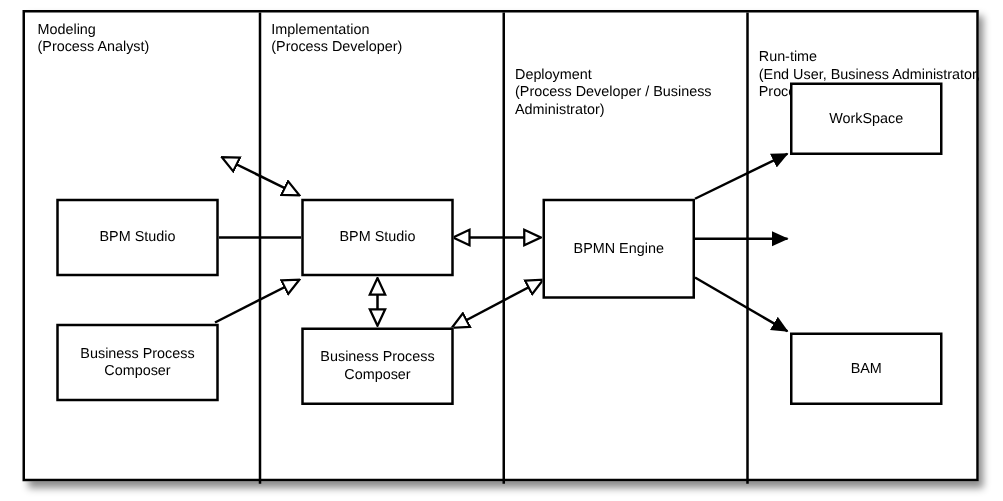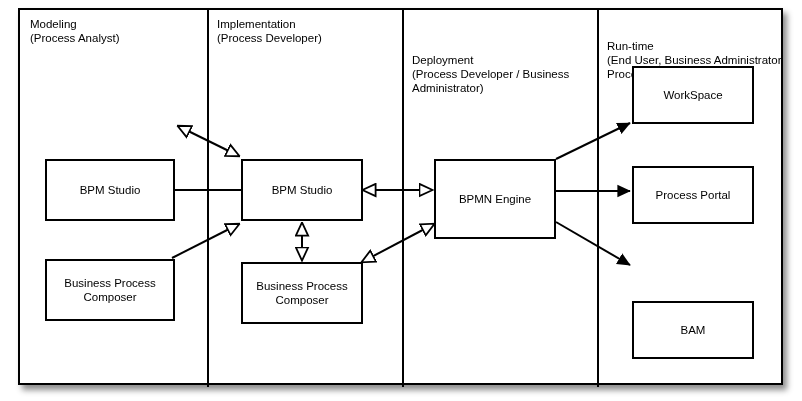--- a/index.html
+++ b/index.html
@@ -143,17 +143,16 @@
 
   <div class="node" style="left:241px; top:159px; width:122px; height:62px;">BPM Studio</div>
 
   <div class="node" style="left:241px; top:262px; width:122px; height:62px;">Business Process
 Composer</div>
 
   <div class="node" style="left:434px; top:159px; width:122px; height:80px;">BPMN Engine</div>
 
   <div class="node" style="left:632px; top:66px; width:122px; height:58px;">WorkSpace</div>
 
-  <div class="node" style="left:632px; top:166px; width:122px; height:58px;">Process Portal</div>
 
-  <div class="node" style="left:632px; top:266px; width:122px; height:58px;margin-top:35px;">BAM</div>
+  <div class="node" style="left:632px; top:266px; width:122px; height:58px;">BAM</div>
 
 </div>
 
 </body></html>

